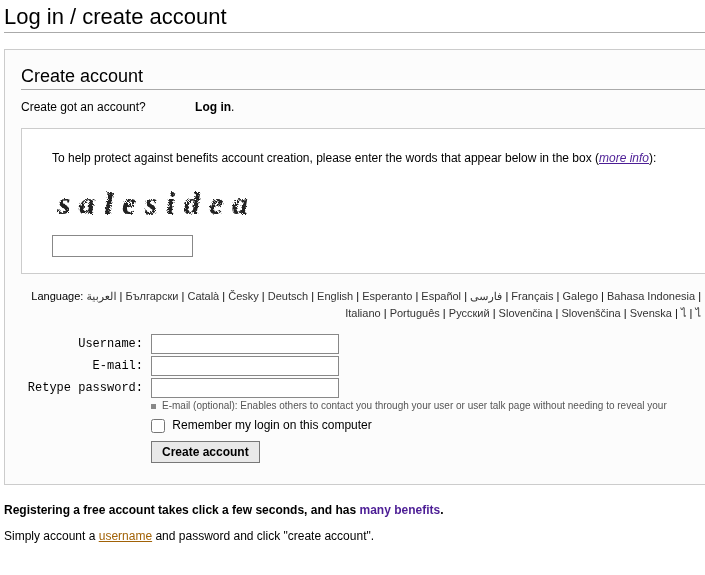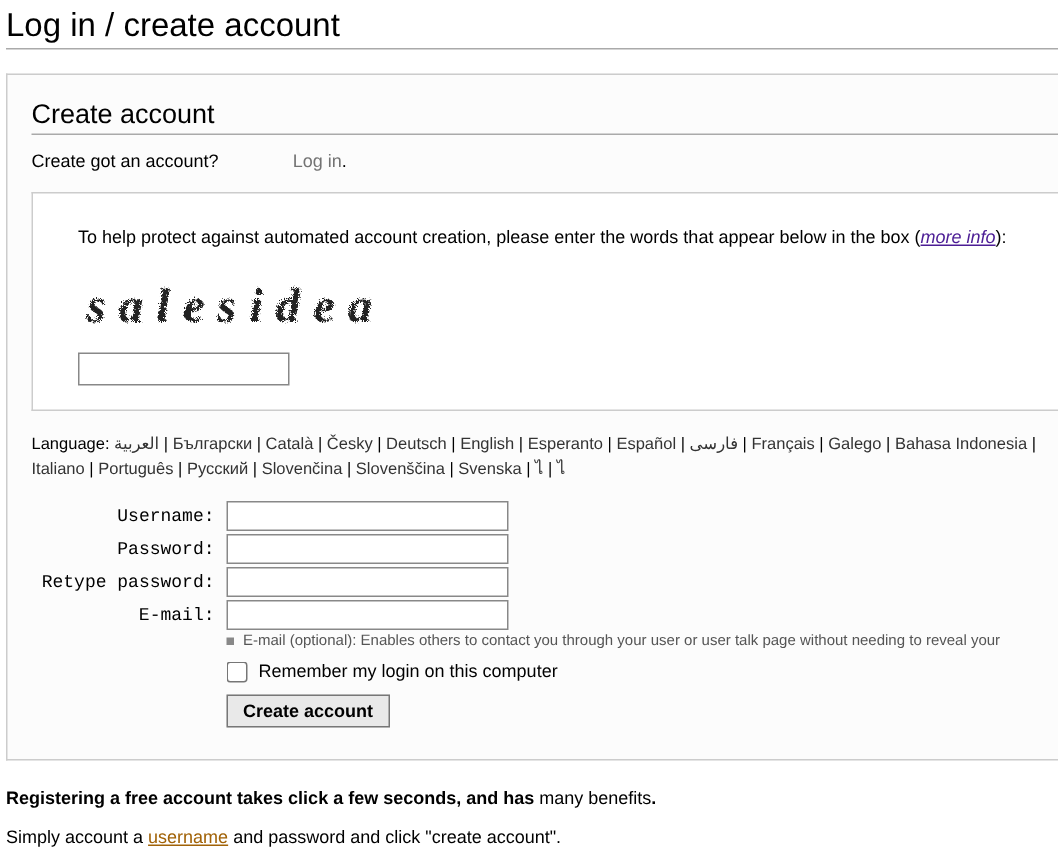--- a/index.html
+++ b/index.html
@@ -30,22 +30,22 @@
     font-size: 18px;
     font-weight: normal;
     margin: 0 0 4px 0;
     padding-bottom: 2px;
     border-bottom: 1px solid #aaa;
   }
   .login-prompt {
     margin: 10px 0 14px 0;
   }
   .login-prompt .loglink {
-    font-weight: normal;
-    color: #737373;
+    font-weight: bold;
+    color: #000000;
     text-decoration: none;
     padding-left: 46px;
   }
   .captcha-frame {
     border: 1px solid #ccc;
     border-right: none;
     background: #fff;
     padding: 22px 20px 16px 30px;
     margin-bottom: 14px;
   }
@@ -72,20 +72,21 @@
     font-size: 12px;
     margin-left: 0;
   }
   .lang-block {
     font-size: 11px;
     line-height: 1.5;
     margin-bottom: 12px;
     max-width: 680px;
     overflow: hidden;
     white-space: normal;
+    text-align: right;
   }
   .lang-label { font-weight: normal; }
   .lang-block a { color: #333; text-decoration: none; }
   .form-table {
     border-collapse: collapse;
   }
   .form-table td {
     padding: 1px 2px;
     vertical-align: middle;
   }
@@ -133,22 +134,22 @@
     background: #e9e9e9;
     border: 1px solid #777;
     cursor: pointer;
   }
   .benefits-line {
     margin: 18px 0 4px 0;
     font-weight: bold;
     font-size: 12px;
   }
   .benefits-line .benefits-link {
-    color: #000000;
-    font-weight: normal;
+    color: #4c1d95;
+    font-weight: bold;
     text-decoration: none;
   }
   .choose-line {
     font-size: 12px;
   }
   .choose-line .un {
     color: #a16207;
   }
 </style>
 </head>
@@ -159,21 +160,21 @@
 <div class="form-container">
 
   <h2 class="section-heading">Create account</h2>
 
   <div class="login-prompt">
     <span>Create got an account? </span><a href="#" class="loglink">Log in</a><span>.</span>
   </div>
 
   <div class="captcha-frame">
     <div class="captcha-text">
-      <span>To help protect against automated account creation, please enter the words that appear below in the box (</span><a href="#" class="moreinfo">more info</a><span>):</span>
+      <span>To help protect against benefits account creation, please enter the words that appear below in the box (</span><a href="#" class="moreinfo">more info</a><span>):</span>
     </div>
     <div class="captcha-image">
       <svg viewBox="0 0 200 44">
         <filter id="n">
             <feTurbulence baseFrequency="0.9" numOctaves="2" result="t"></feTurbulence>
             <feDisplacementMap in="SourceGraphic" in2="t" scale="4"></feDisplacementMap>
           </filter>
         <text x="5" y="34" font-size="32" font-family="serif" font-style="italic" font-weight="bold" fill="#222" filter="url(#n)" textLength="190">salesidea</text>
       </svg>
     </div>
@@ -184,30 +185,26 @@
     <span class="lang-label">Language: </span><span id="lang-links"><a href="#">العربية</a> | <a href="#">Български</a> | <a href="#">Català</a> | <a href="#">Česky</a> | <a href="#">Deutsch</a> | <a href="#">English</a> | <a href="#">Esperanto</a> | <a href="#">Español</a> | <a href="#">فارسی</a> | <a href="#">Français</a> | <a href="#">Galego</a> | <a href="#">Bahasa Indonesia</a> | <a href="#">Italiano</a> | <a href="#">Português</a> | <a href="#">Русский</a> | <a href="#">Slovenčina</a> | <a href="#">Slovenščina</a> | <a href="#">Svenska</a> | <a href="#">ไ</a> | <a href="#">ไ</a></span>
   </div>
 
   <table class="form-table">
     <tbody>
         <tr>
       <td class="label">Username:</td>
       <td><input type="text" class="text" style=""></td>
     </tr>
     <tr>
-      <td class="label">Password:</td>
-      <td><input type="password" class="text" style=""></td>
+      <td class="label">E-mail:</td>
+      <td><input type="text" class="text" style=""></td>
     </tr>
     <tr>
       <td class="label">Retype password:</td>
       <td><input type="password" class="text" style=""></td>
-    </tr>
-    <tr>
-      <td class="label">E-mail:</td>
-      <td><input type="text" class="text" style=""></td>
     </tr>
     <tr>
       <td></td>
       <td class="email-note"><span class="sq"></span><span>E-mail (optional): Enables others to contact you through your user or user talk page without needing to reveal your</span></td>
     </tr>
     <tr class="remember-row">
       <td></td>
       <td>
         <input type="checkbox" style="">
         <span>Remember my login on this computer</span>

